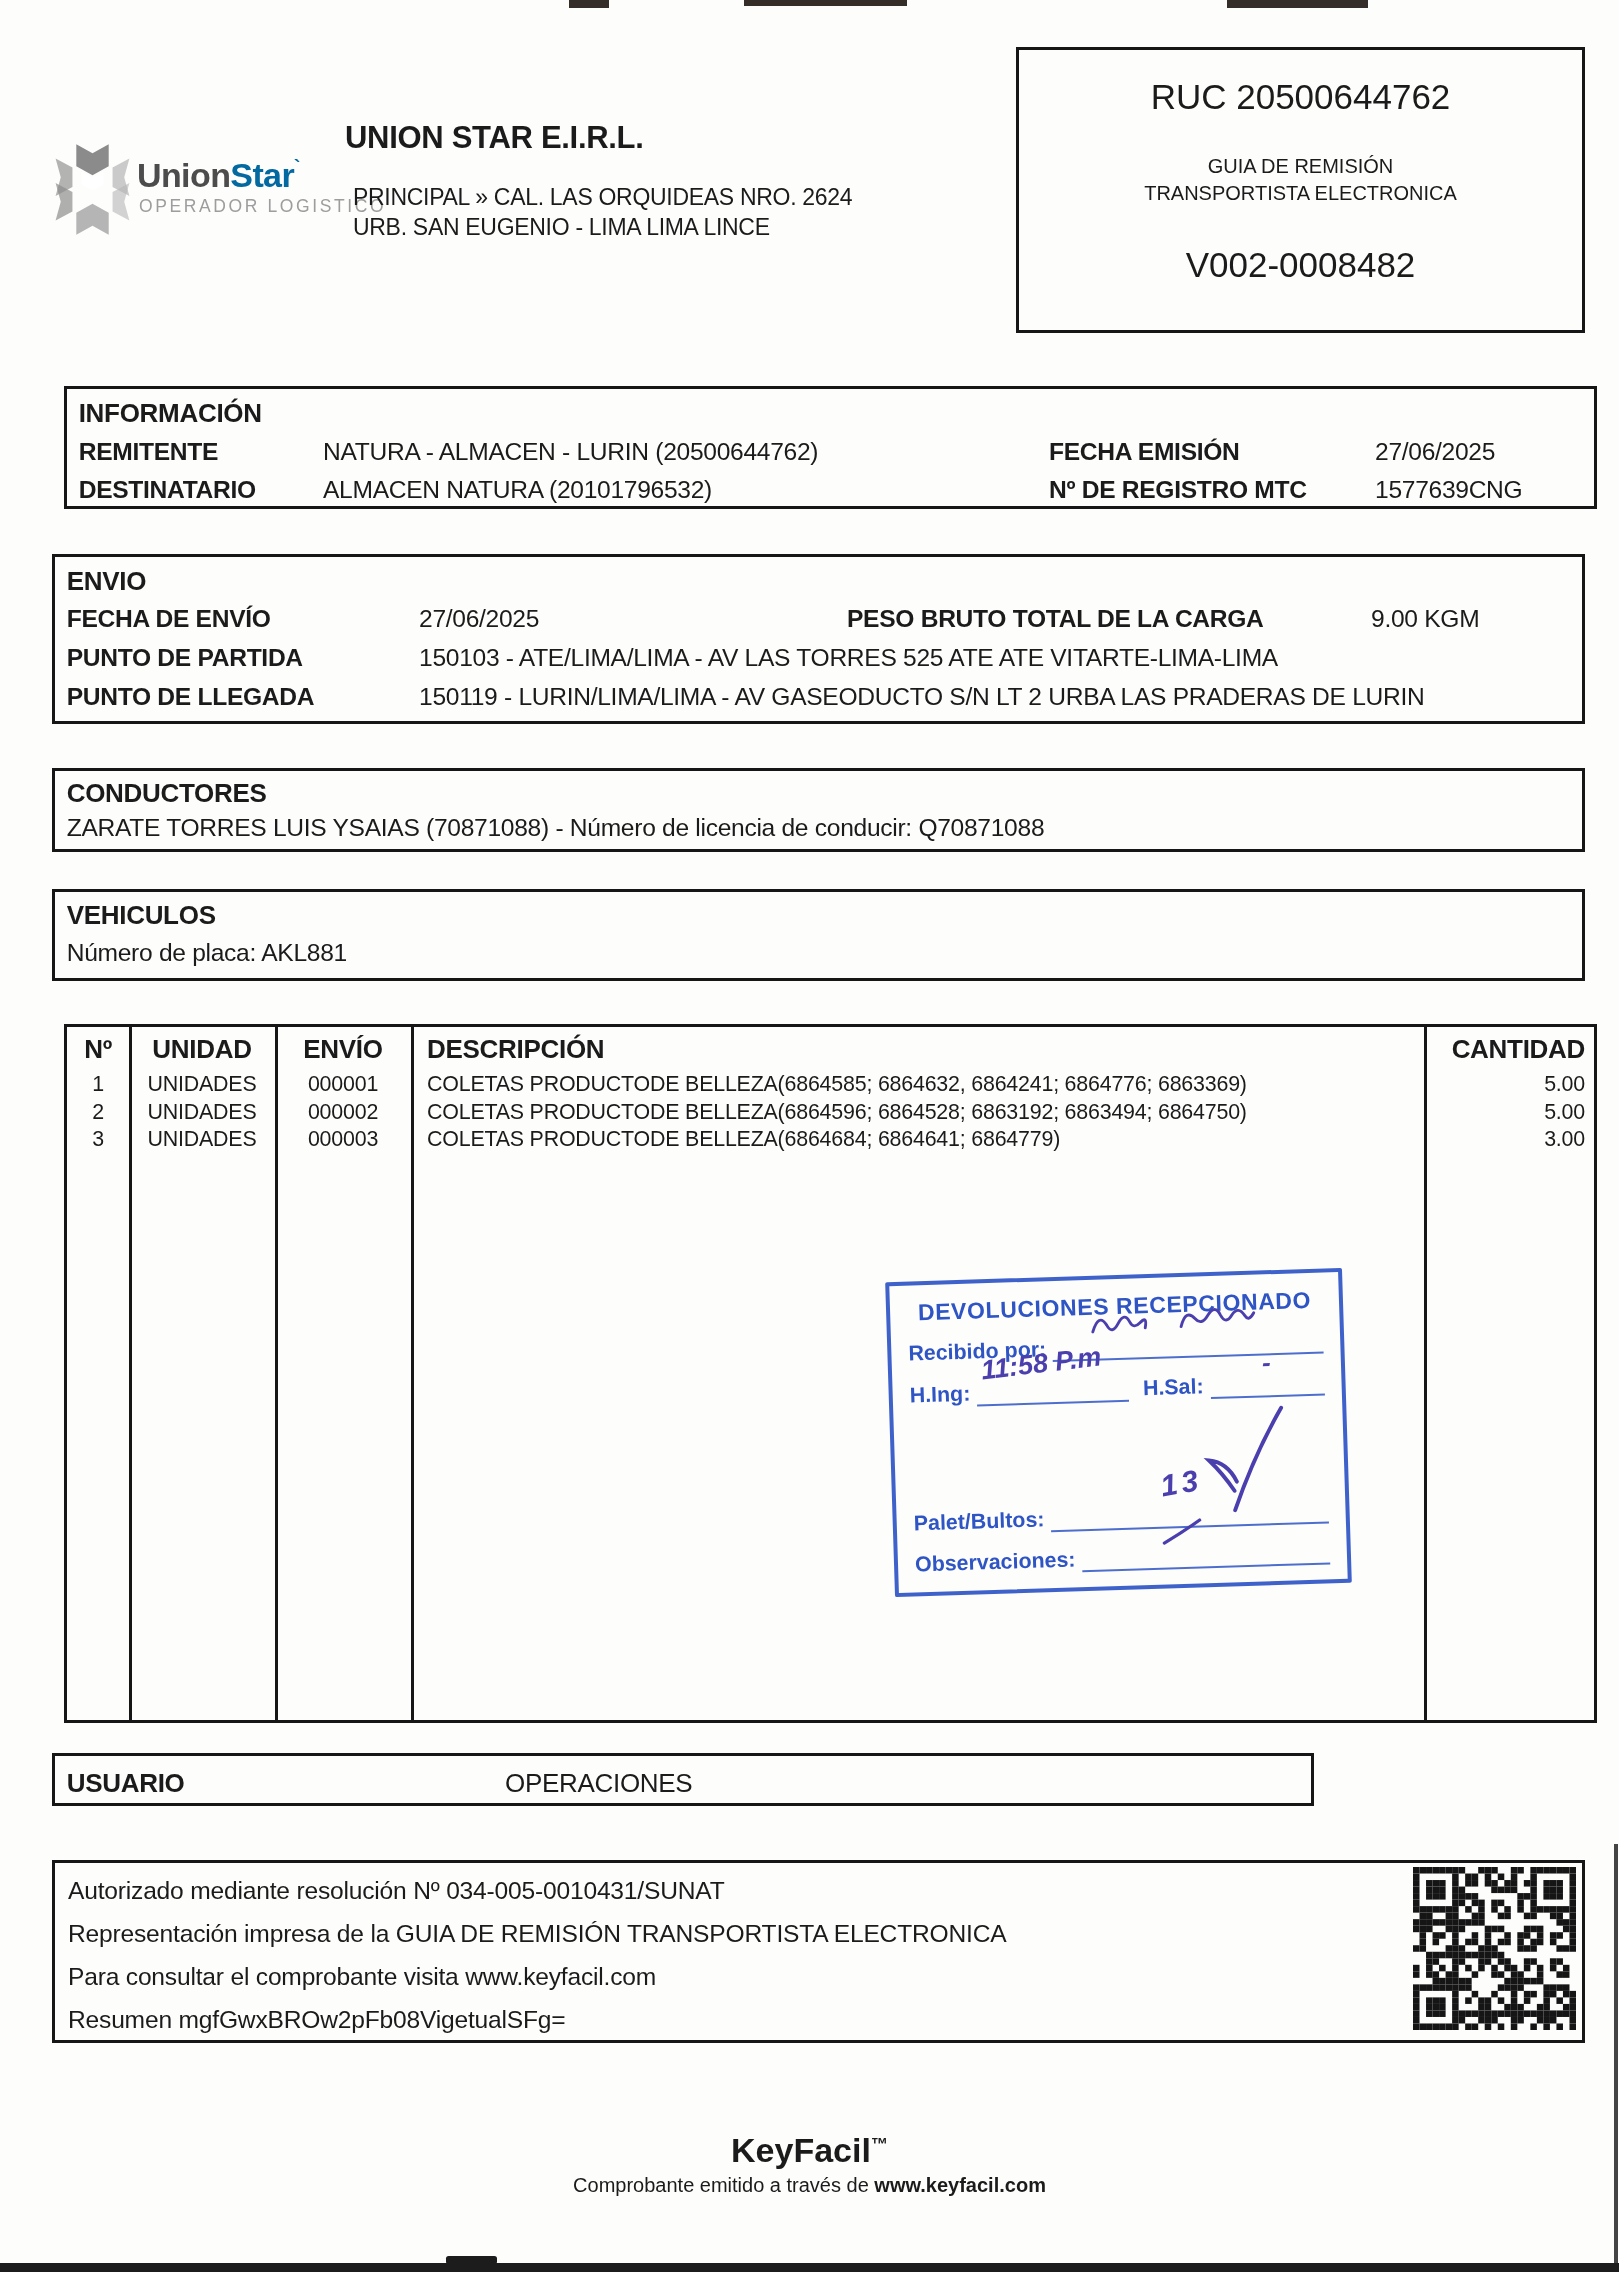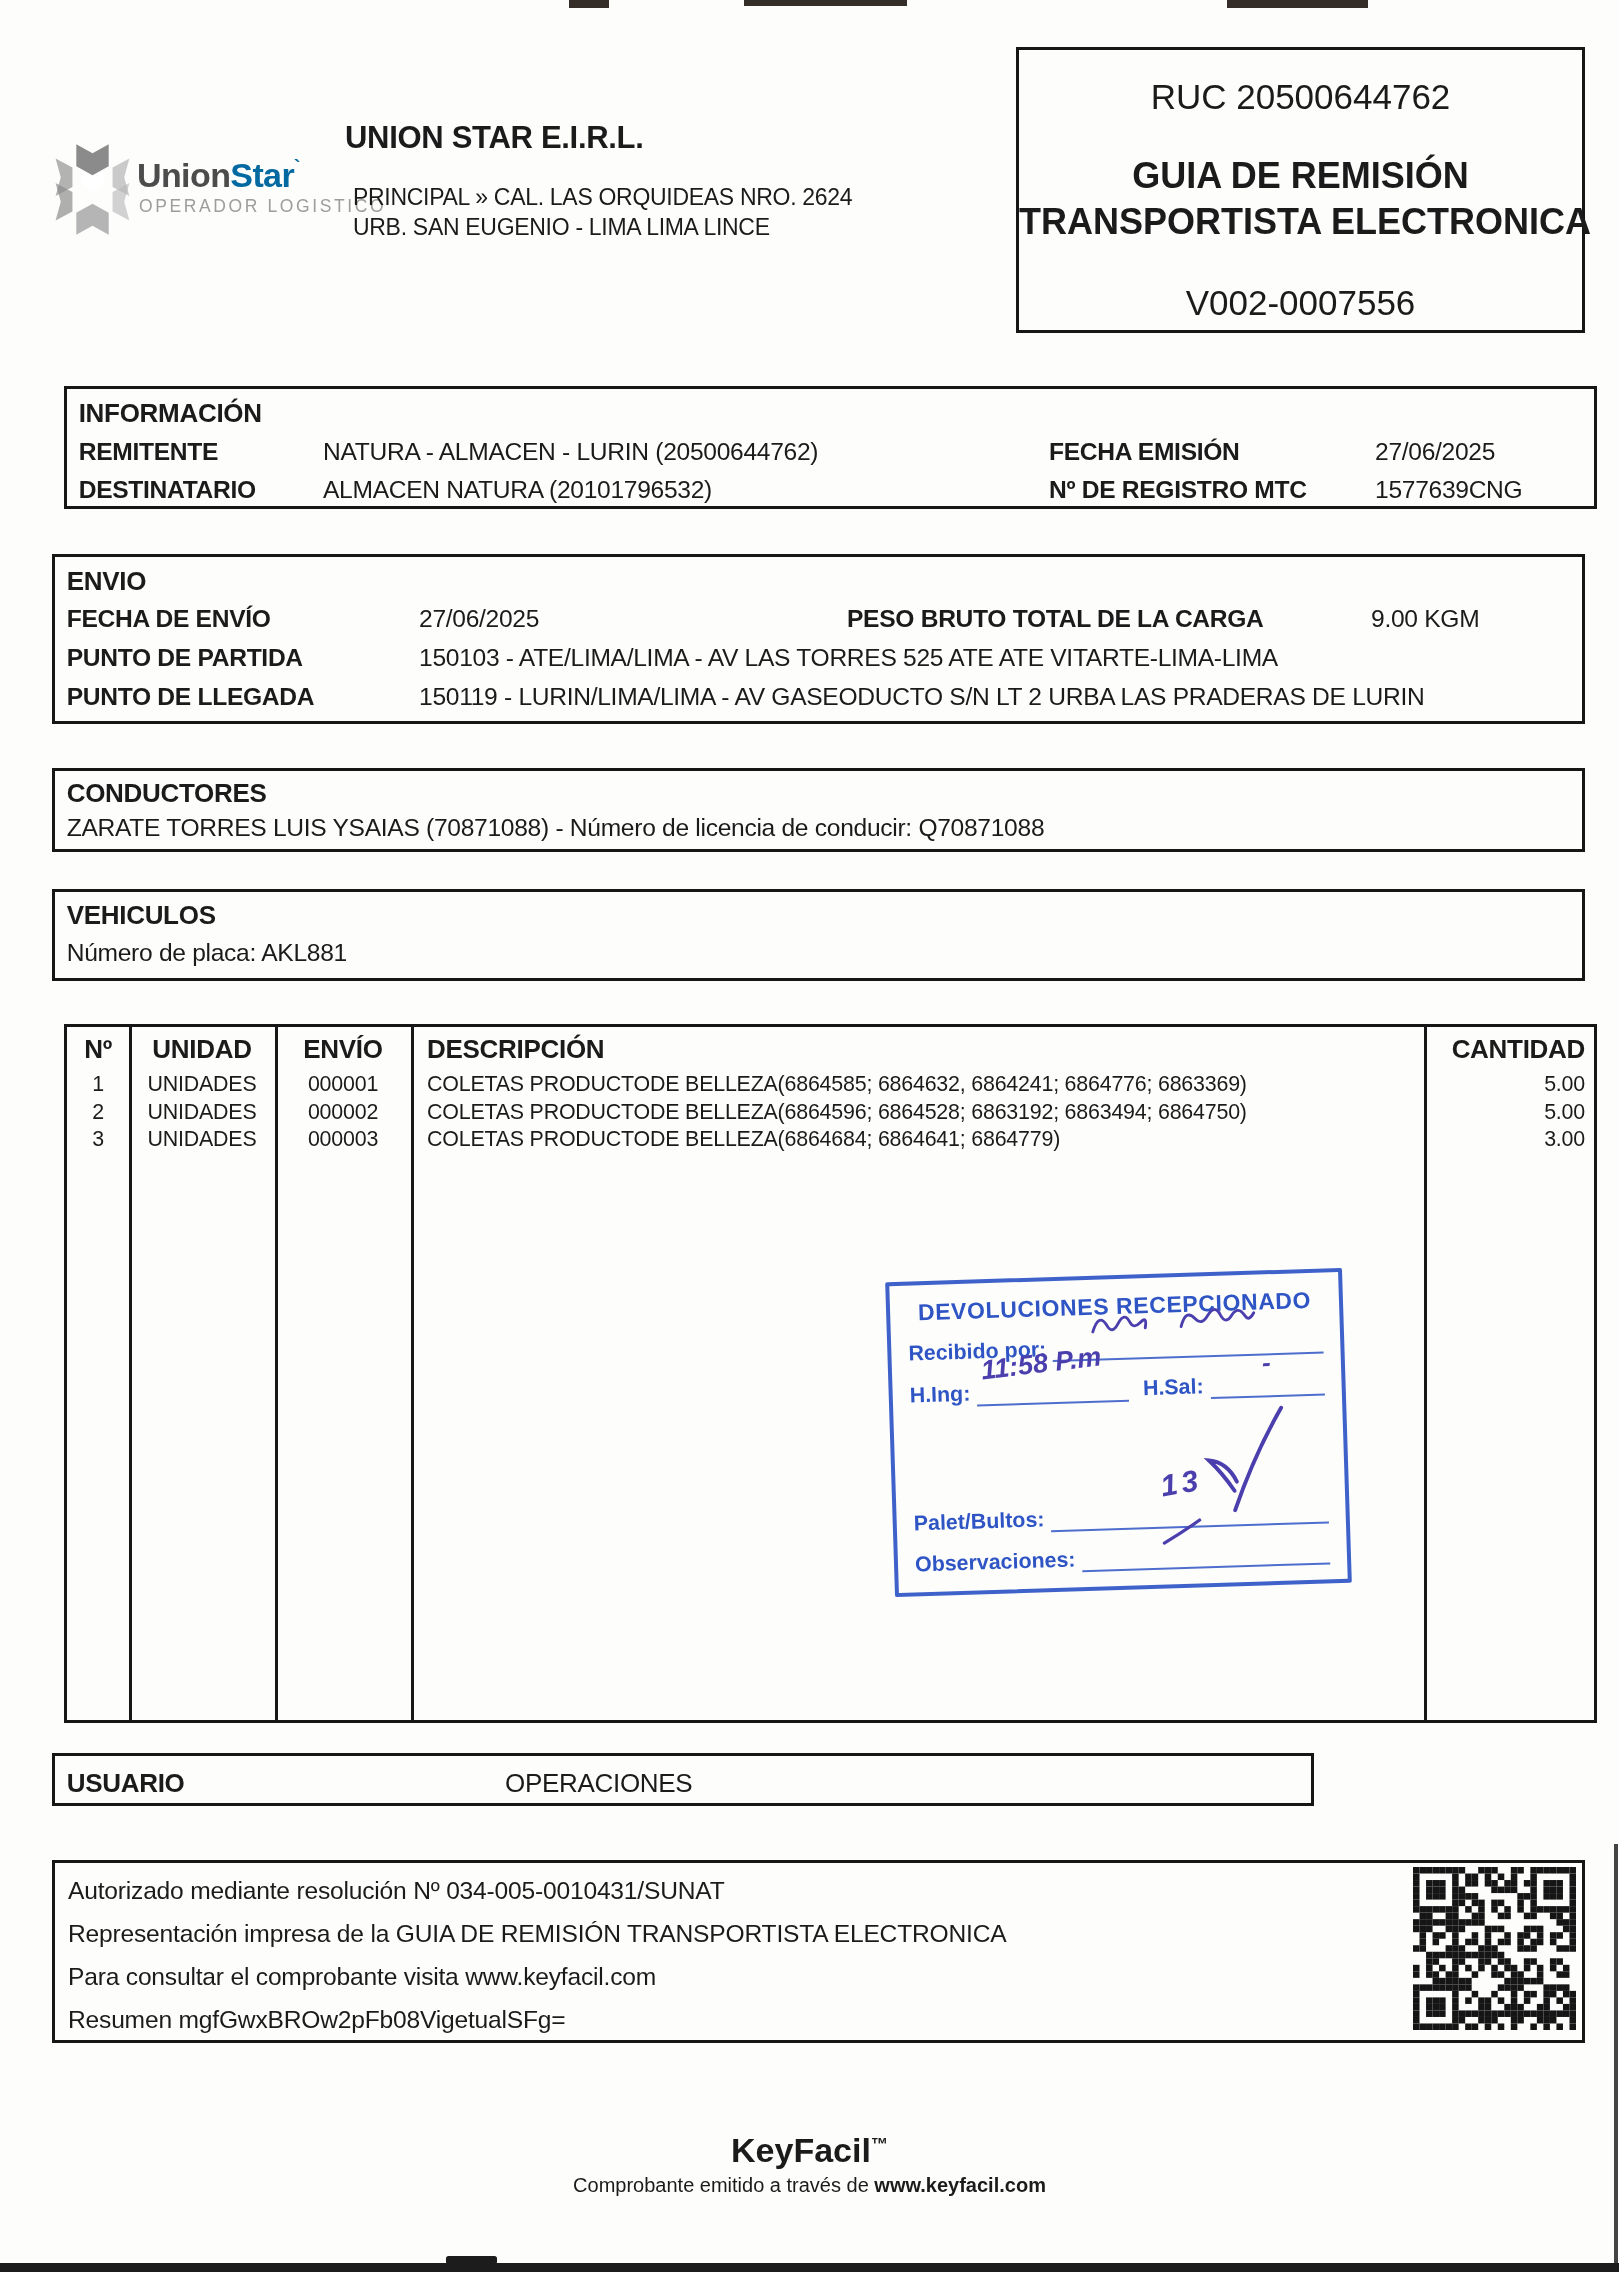--- a/index.html
+++ b/index.html
@@ -16,21 +16,21 @@
   .scan-mark{position:absolute;background:#352d28;}
   
   .logo-name{font-size:34px;font-weight:bold;letter-spacing:-0.6px;color:#4c4c4c;white-space:nowrap;}
   .logo-name .star-part{color:#0369a1;}
   .logo-tagline{font-size:17.5px;color:#9d9d9d;letter-spacing:2.6px;white-space:nowrap;}
   .company-title{font-size:31px;font-weight:bold;letter-spacing:-0.3px;white-space:nowrap;}
   .company-addr{font-size:23px;letter-spacing:-0.3px;white-space:nowrap;}
   
   .ruc-box{text-align:center;}
   .ruc-line{font-size:35px;letter-spacing:0px;white-space:nowrap;}
-  .doc-type{font-size:36px;font-weight:bold;white-space:nowrap;}
+  .doc-type{font-size:20px;font-weight:normal;white-space:nowrap;}
   .doc-num{font-size:35px;white-space:nowrap;}
   
   .vline{position:absolute;top:0;bottom:0;width:2.6px;background:#161616;}
   .th{position:absolute;font-size:26px;font-weight:bold;letter-spacing:-0.3px;white-space:nowrap;}
   .td{position:absolute;font-size:21.4px;letter-spacing:-0.2px;white-space:nowrap;}
   
   .stamp{
     position:absolute;left:890px;top:1275px;width:457px;height:315px;
     border:4.5px solid rgba(47,85,197,0.92);border-radius:1.9px;
     transform:rotate(-1.8deg);color:#2f55c5;box-sizing:border-box;
@@ -75,21 +75,21 @@
   <div class="abs logo-tagline" style="left:139px;top:196px;">OPERADOR LOGISTICO</div>
 
   <div class="abs company-title" style="left:345px;top:120px;">UNION STAR E.I.R.L.</div>
   <div class="abs company-addr" style="left:353px;top:184px;">PRINCIPAL » CAL. LAS ORQUIDEAS NRO. 2624</div>
   <div class="abs company-addr" style="left:353px;top:214px;">URB. SAN EUGENIO - LIMA LIMA LINCE</div>
 
   <div class="box ruc-box" style="left:1016px;top:47px;width:569px;height:286px;border-width:3.9px;">
     <div class="ruc-line" style="margin-top:27px;">RUC 20500644762</div>
     <div class="doc-type" style="margin-top:38px;">GUIA DE REMISIÓN</div>
     <div class="doc-type" style="margin-top:3.9px;">TRANSPORTISTA ELECTRONICA</div>
-    <div class="doc-num" style="margin-top:40px;">V002-0007556</div>
+    <div class="doc-num" style="margin-top:40px;">V002-0008482</div>
   </div>
 
   <div class="box" style="left:52px;top:386px;width:1533px;height:123px;margin-left:12px;">
     <div class="abs sec-title" style="left:11.7px;top:9px;">INFORMACIÓN</div>
     <div class="abs lbl" style="left:11.7px;top:49px;">REMITENTE</div>
     <div class="abs val" style="left:256px;top:49px;">NATURA - ALMACEN - LURIN (20500644762)</div>
     <div class="abs lbl" style="left:982px;top:49px;">FECHA EMISIÓN</div>
     <div class="abs val" style="left:1308px;top:49px;">27/06/2025</div>
     <div class="abs lbl" style="left:11.7px;top:87px;">DESTINATARIO</div>
     <div class="abs val" style="left:256px;top:87px;">ALMACEN NATURA (20101796532)</div>

